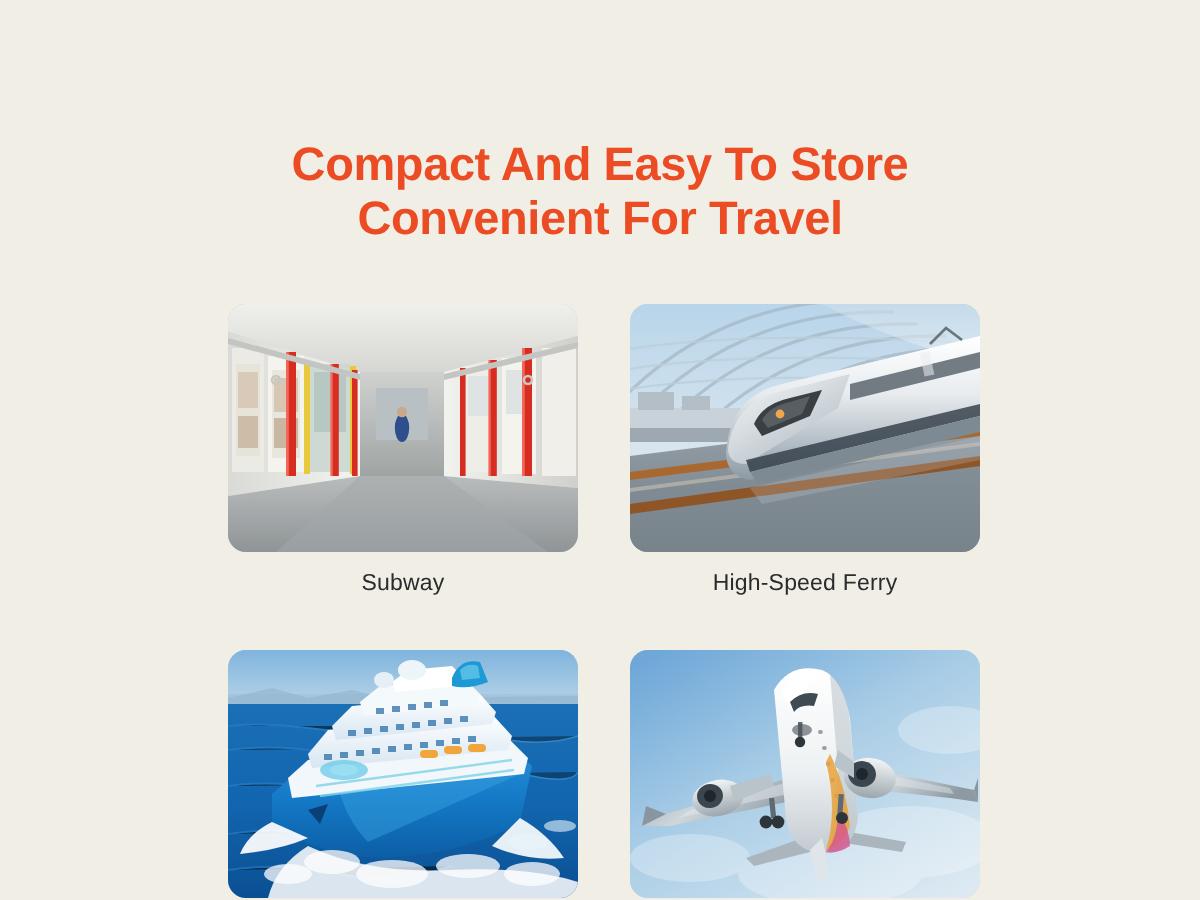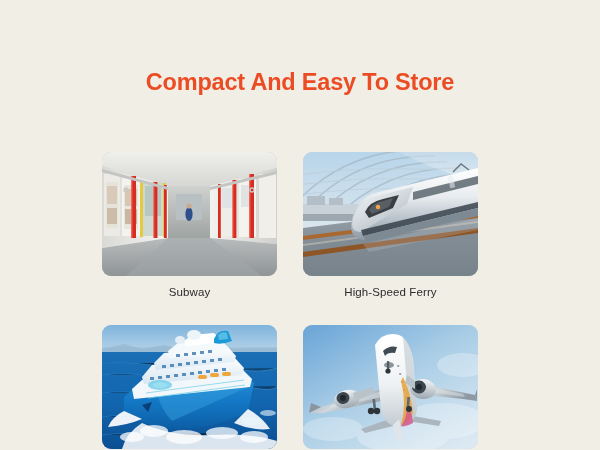--- a/index.html
+++ b/index.html
@@ -33,21 +33,21 @@
     line-height: 27px;
     letter-spacing: -0.2px;
   }
   .headline-line {
     display: block;
     white-space: nowrap;
   }
   .grid {
     position: absolute;
     top: 111px;
-    left: 102px;
+    left: 114px;
     width: 374px;
     display: grid;
     grid-template-columns: 175px 175px;
     grid-column-gap: 24px;
     grid-row-gap: 14px;
     gap: 26px;
   }
   .card {
     width: 175px;
   }
@@ -73,20 +73,21 @@
     line-height: 14px;
   }
 </style>
 </head>
 <body>
 
 <div class="page">
 
   <div class="headline">
     <span class="headline-line">Compact And Easy To Store</span>
+    <span class="headline-line">Convenient For Travel</span>
   </div>
 
   <div class="grid">
 
     <div class="card">
       <div class="thumb">
         <svg viewBox="0 0 175 124" preserveAspectRatio="none">
           <defs>
             <linearGradient id="sbFloor" x1="0" y1="0" x2="0" y2="1">
               <stop offset="0" stop-color="#b9bcbd"></stop>

